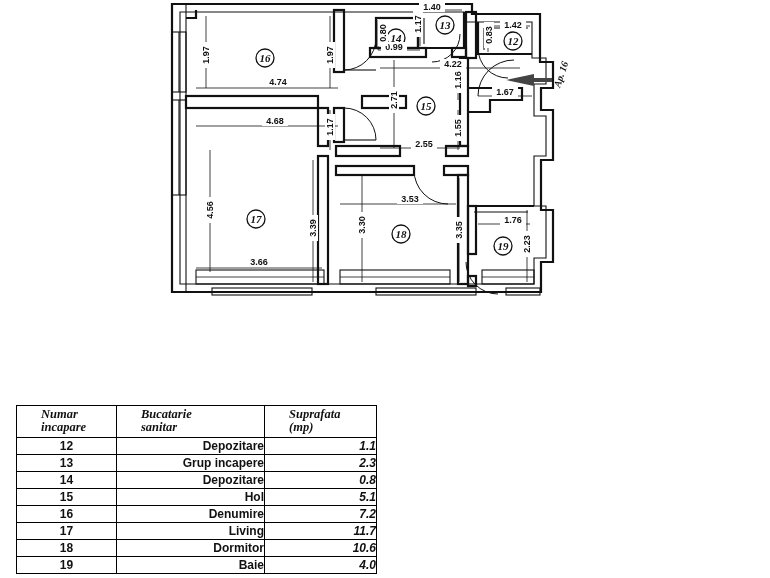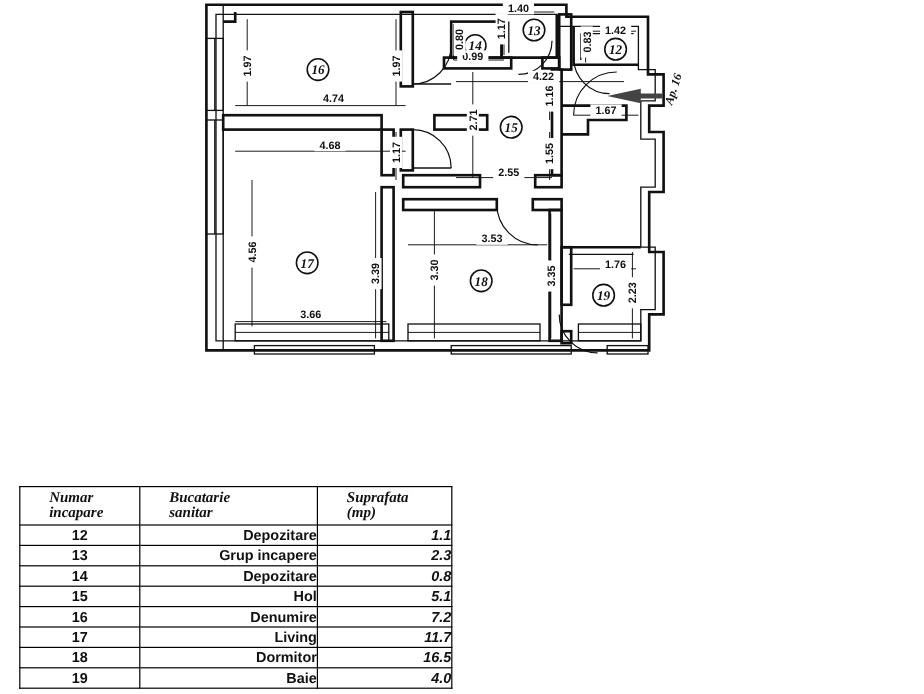--- a/index.html
+++ b/index.html
@@ -345,21 +345,21 @@
             <td class="c-area">7.2</td>
           </tr>
           <tr>
             <td class="c-num">17</td>
             <td class="c-name">Living</td>
             <td class="c-area">11.7</td>
           </tr>
           <tr>
             <td class="c-num">18</td>
             <td class="c-name">Dormitor</td>
-            <td class="c-area">16.5</td>
+            <td class="c-area">10.6</td>
           </tr>
           <tr>
             <td class="c-num">19</td>
             <td class="c-name">Baie</td>
             <td class="c-area">4.0</td>
           </tr>
         </tbody>
     </table>
   </div>
 

